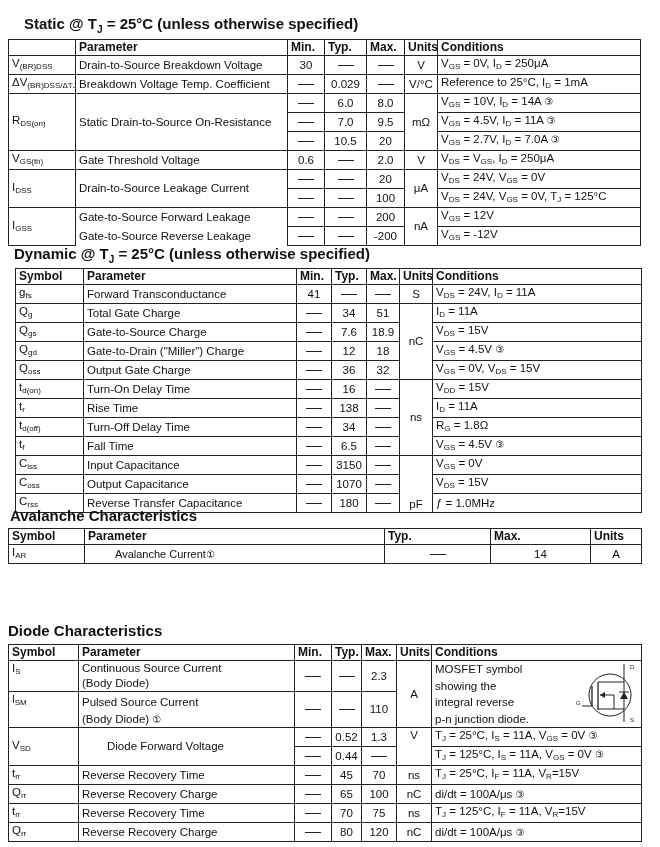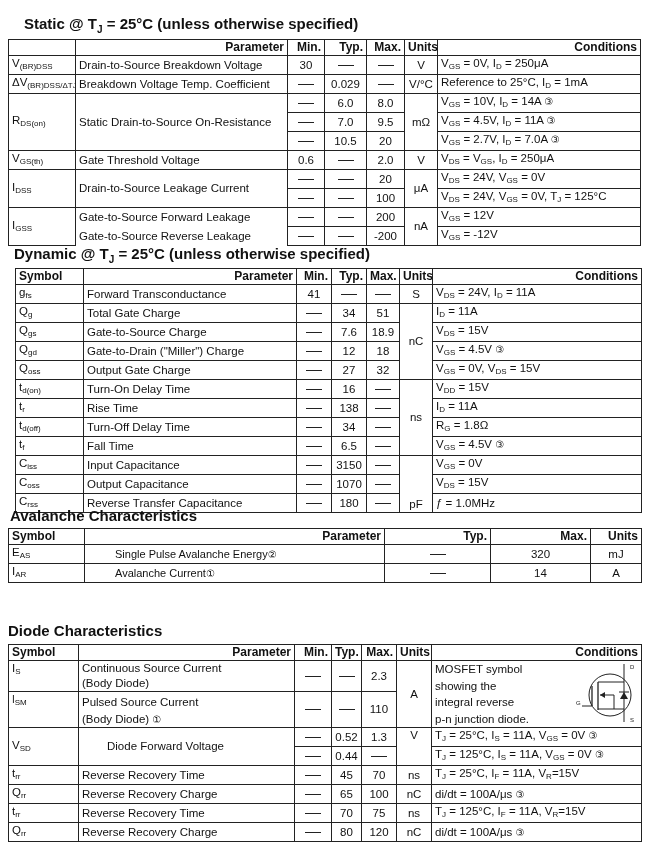--- a/index.html
+++ b/index.html
@@ -1,21 +1,21 @@
 <!DOCTYPE html>
 <html><head>
 <meta charset="utf-8">
 <style>
   html, body { margin:0; padding:0; background:#ffffff; }
   body { width:660px; height:847px; position:relative; overflow:hidden; font-family:"Liberation Sans", sans-serif; color:#111; }
   .sec-title { position:absolute; font-weight:bold; font-size:15px; white-space:nowrap; }
   .sec-title sub { font-size:10px; }
   table { position:absolute; border-collapse:collapse; font-size:11.5px; table-layout:fixed; }
   td, th { border:1px solid #222; padding:0 3px; height:15px; line-height:15px; white-space:nowrap; overflow:hidden; }
-  th { font-weight:bold; font-size:12px; text-align:right; }
+  th { font-weight:bold; font-size:12px; text-align:left; }
   th.left { text-align:left; }
   td.c { text-align:center; }
   td.sym { font-size:11.5px; }
   .dash { display:inline-block; width:16px; border-top:1px solid #222; vertical-align:middle; }
   sub.s { font-size:8px; vertical-align:-2px; }
   td.mid { vertical-align:middle;margin-left:26px; }
   .circ { font-size:10px; }
   svg.mosfet { position:absolute; }
 </style>
 </head>
@@ -184,21 +184,21 @@
         <td class="">Gate-to-Drain ("Miller") Charge</td>
         <td class="c"><span class="dash"></span></td>
         <td class="c">12</td>
         <td class="c">18</td>
         <td class="" style="border-bottom:none">V<sub class="s">GS</sub> = 4.5V <span class="circ">③</span></td>
       </tr>
       <tr>
         <td class="sym">Q<sub class="s">oss</sub></td>
         <td class="">Output Gate Charge</td>
         <td class="c"><span class="dash"></span></td>
-        <td class="c">27</td>
+        <td class="c">36</td>
         <td class="c">32</td>
         <td class="">V<sub class="s">GS</sub> = 0V, V<sub class="s">DS</sub> = 15V</td>
       </tr>
       <tr>
         <td class="sym">t<sub class="s">d(on)</sub></td>
         <td class="">Turn-On Delay Time</td>
         <td class="c"><span class="dash"></span></td>
         <td class="c">16</td>
         <td class="c"><span class="dash"></span></td>
         <td class="c" rowspan="4" style="vertical-align:middle">ns</td>
@@ -268,27 +268,20 @@
   <tbody>
       <tr>
     <th class="left">Symbol</th>
     <th>Parameter</th>
     <th>Typ.</th>
     <th>Max.</th>
     <th>Units</th>
   </tr>
   </tbody>
     <tbody id="aval-body">
-      <tr>
-        <td class="sym">E<sub class="s">AS</sub></td>
-        <td class="" style="padding-left:30px;font-size:11px">Single Pulse Avalanche Energy<span class="circ">②</span></td>
-        <td class="c"><span class="dash"></span></td>
-        <td class="c">320</td>
-        <td class="c">mJ</td>
-      </tr>
       <tr>
         <td class="sym">I<sub class="s">AR</sub></td>
         <td class="" style="padding-left:30px;font-size:11px">Avalanche Current<span class="circ">①</span></td>
         <td class="c"><span class="dash"></span></td>
         <td class="c">14</td>
         <td class="c">A</td>
       </tr>
     </tbody>
 </table>
 

